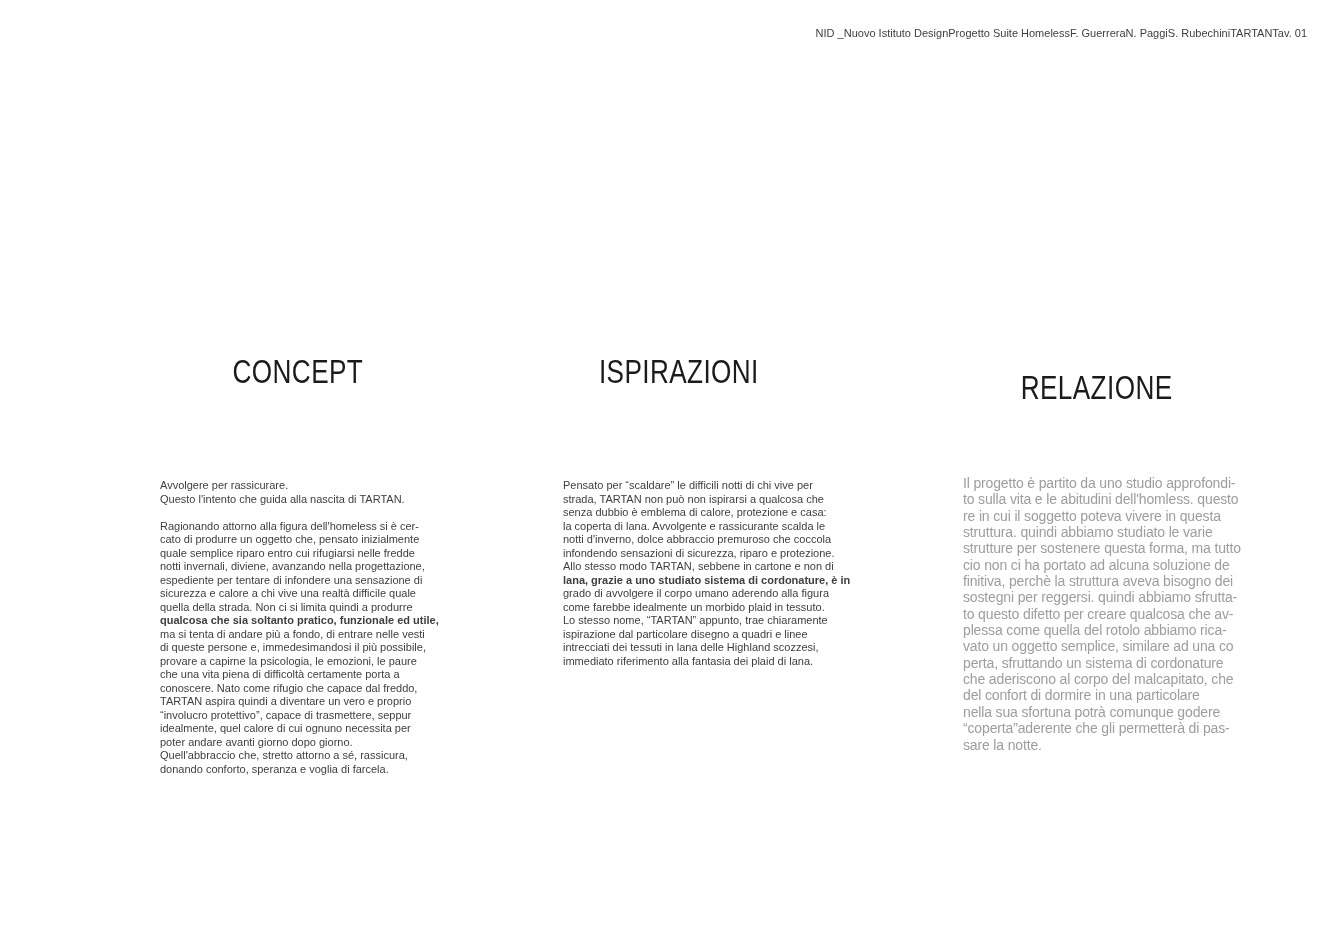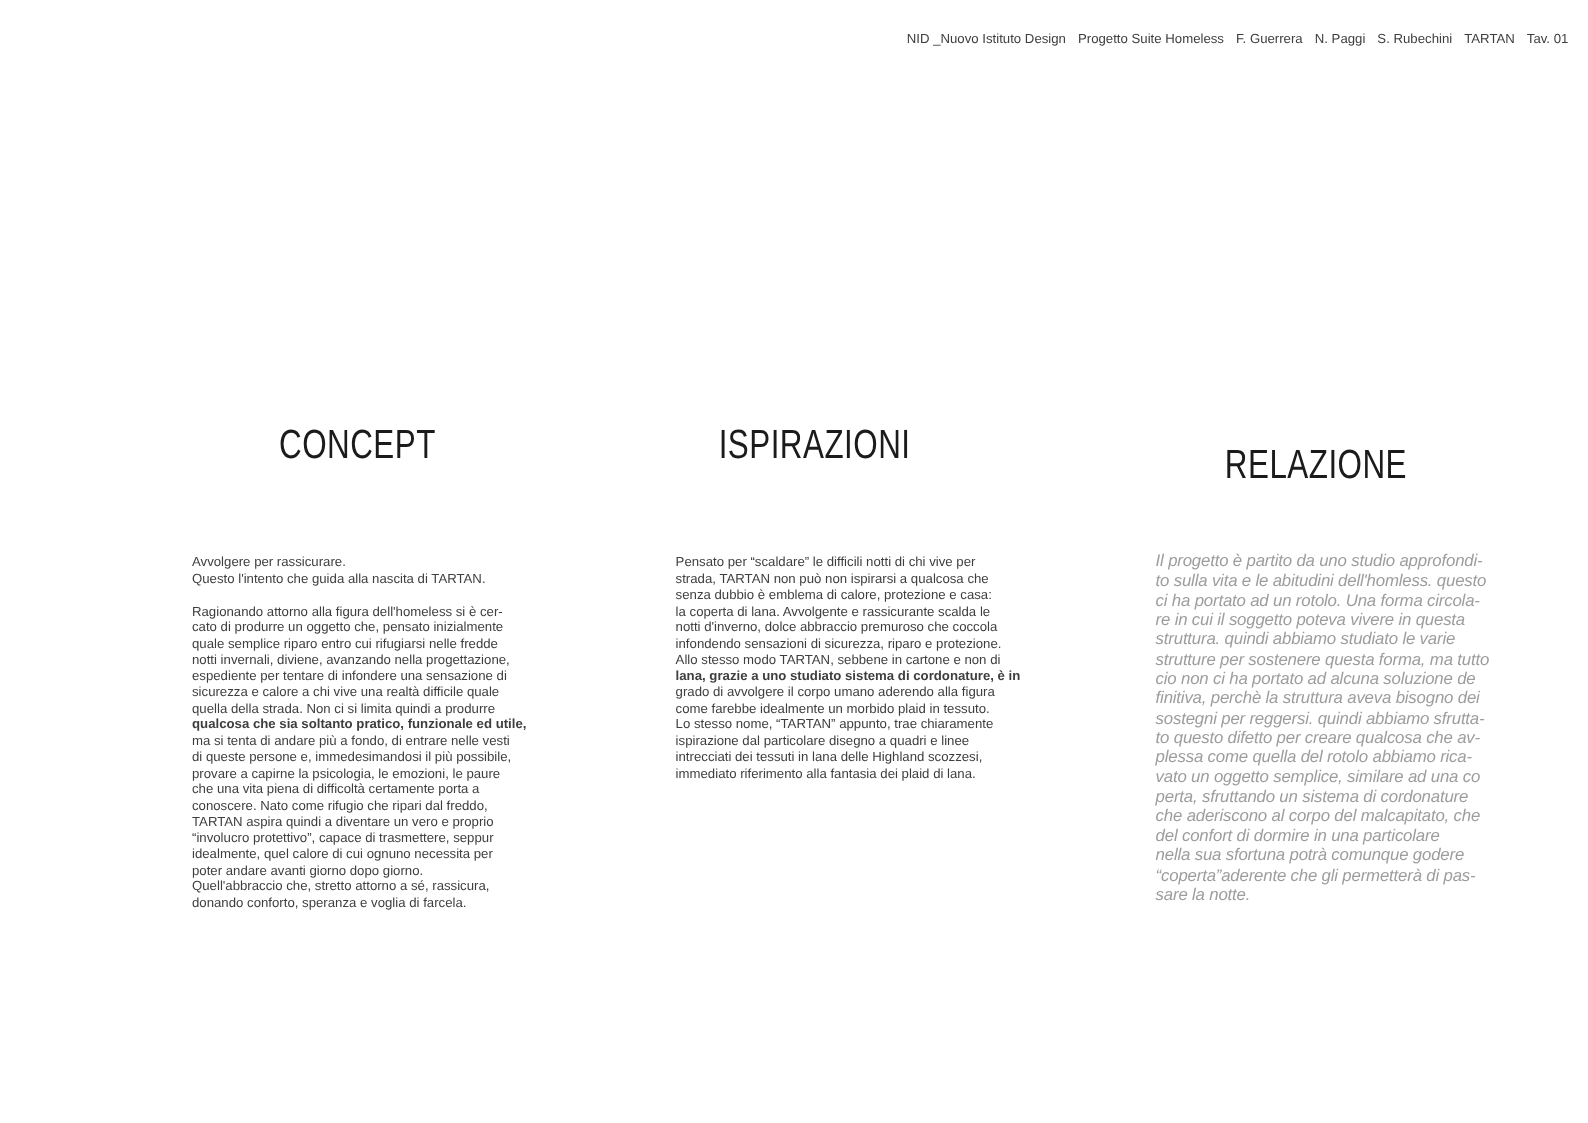--- a/index.html
+++ b/index.html
@@ -15,21 +15,20 @@
     overflow: hidden;
     font-family: "Liberation Sans", "DejaVu Sans", sans-serif;
   }
 
   
   .titleblock {
     position: absolute;
     top: 27px;
     right: 16px;
     display: flex;
-    gap: 10px;
     font-size: 11px;
     line-height: 13px;
     color: #3e3e3e;
     white-space: nowrap;
   }
 
   
   .heading-wrap {
     position: absolute;
     top: 354px;
@@ -47,34 +46,34 @@
     white-space: nowrap;
     transform: scaleX(0.77);
     transform-origin: center;
     letter-spacing: 0.5px;
   }
 
   
   .textcol {
     position: absolute;
     width: 310px;
+    margin-top: 16px;
   }
   .textcol.small {
     font-size: 11px;
     line-height: 13.5px;
     color: #3e3e3e;
   }
   .textcol.c1 { left: 160px; top: 463px; }
   .textcol.c2 { left: 563px; top: 463px; }
   .textcol.large {
     font-size: 14px;
     line-height: 16.35px;
     letter-spacing: -0.15px;
     color: #9d9d9d;
-    font-style: italic;
   }
   .textcol.c3 { left: 963px; top: 459px; }
 
   .line {
     white-space: nowrap;
     min-height: 1em;
   }
   .line.bold { font-weight: 700; }
 </style>
 </head>
@@ -111,21 +110,21 @@
       <div class="line">quale semplice riparo entro cui rifugiarsi nelle fredde</div>
       <div class="line">notti invernali, diviene, avanzando nella progettazione,</div>
       <div class="line">espediente per tentare di infondere una sensazione di</div>
       <div class="line">sicurezza e calore a chi vive una realtà difficile quale</div>
       <div class="line">quella della strada. Non ci si limita quindi a produrre</div>
       <div class="line bold">qualcosa che sia soltanto pratico, funzionale ed utile,</div>
       <div class="line">ma si tenta di andare più a fondo, di entrare nelle vesti</div>
       <div class="line">di queste persone e, immedesimandosi il più possibile,</div>
       <div class="line">provare a capirne la psicologia, le emozioni, le paure</div>
       <div class="line">che una vita piena di difficoltà certamente porta a</div>
-      <div class="line">conoscere. Nato come rifugio che ripari dal freddo,</div>
+      <div class="line">conoscere. Nato come rifugio che capace dal freddo,</div>
       <div class="line">TARTAN aspira quindi a diventare un vero e proprio</div>
       <div class="line">“involucro protettivo”, capace di trasmettere, seppur</div>
       <div class="line">idealmente, quel calore di cui ognuno necessita per</div>
       <div class="line">poter andare avanti giorno dopo giorno.</div>
       <div class="line">Quell'abbraccio che, stretto attorno a sé, rassicura,</div>
       <div class="line">donando conforto, speranza e voglia di farcela.</div>
     </div>
   <div class="textcol small c2">
       <div class="line">Pensato per “scaldare” le difficili notti di chi vive per</div>
       <div class="line">strada, TARTAN non può non ispirarsi a qualcosa che</div>
@@ -138,21 +137,20 @@
       <div class="line">grado di avvolgere il corpo umano aderendo alla figura</div>
       <div class="line">come farebbe idealmente un morbido plaid in tessuto.</div>
       <div class="line">Lo stesso nome, “TARTAN” appunto, trae chiaramente</div>
       <div class="line">ispirazione dal particolare disegno a quadri e linee</div>
       <div class="line">intrecciati dei tessuti in lana delle Highland scozzesi,</div>
       <div class="line">immediato riferimento alla fantasia dei plaid di lana.</div>
     </div>
   <div class="textcol large c3">
       <div class="line">Il progetto è partito da uno studio approfondi-</div>
       <div class="line">to sulla vita e le abitudini dell'homless. questo</div>
-      <div class="line">ci ha portato ad un rotolo. Una forma circola-</div>
       <div class="line">re in cui il soggetto poteva vivere in questa</div>
       <div class="line">struttura. quindi abbiamo studiato le varie</div>
       <div class="line">strutture per sostenere questa forma, ma tutto</div>
       <div class="line">cio non ci ha portato ad alcuna soluzione de</div>
       <div class="line">finitiva, perchè la struttura aveva bisogno dei</div>
       <div class="line">sostegni per reggersi. quindi abbiamo sfrutta-</div>
       <div class="line">to questo difetto per creare qualcosa che av-</div>
       <div class="line">plessa come quella del rotolo abbiamo rica-</div>
       <div class="line">vato un oggetto semplice, similare ad una co</div>
       <div class="line">perta, sfruttando un sistema di cordonature</div>

